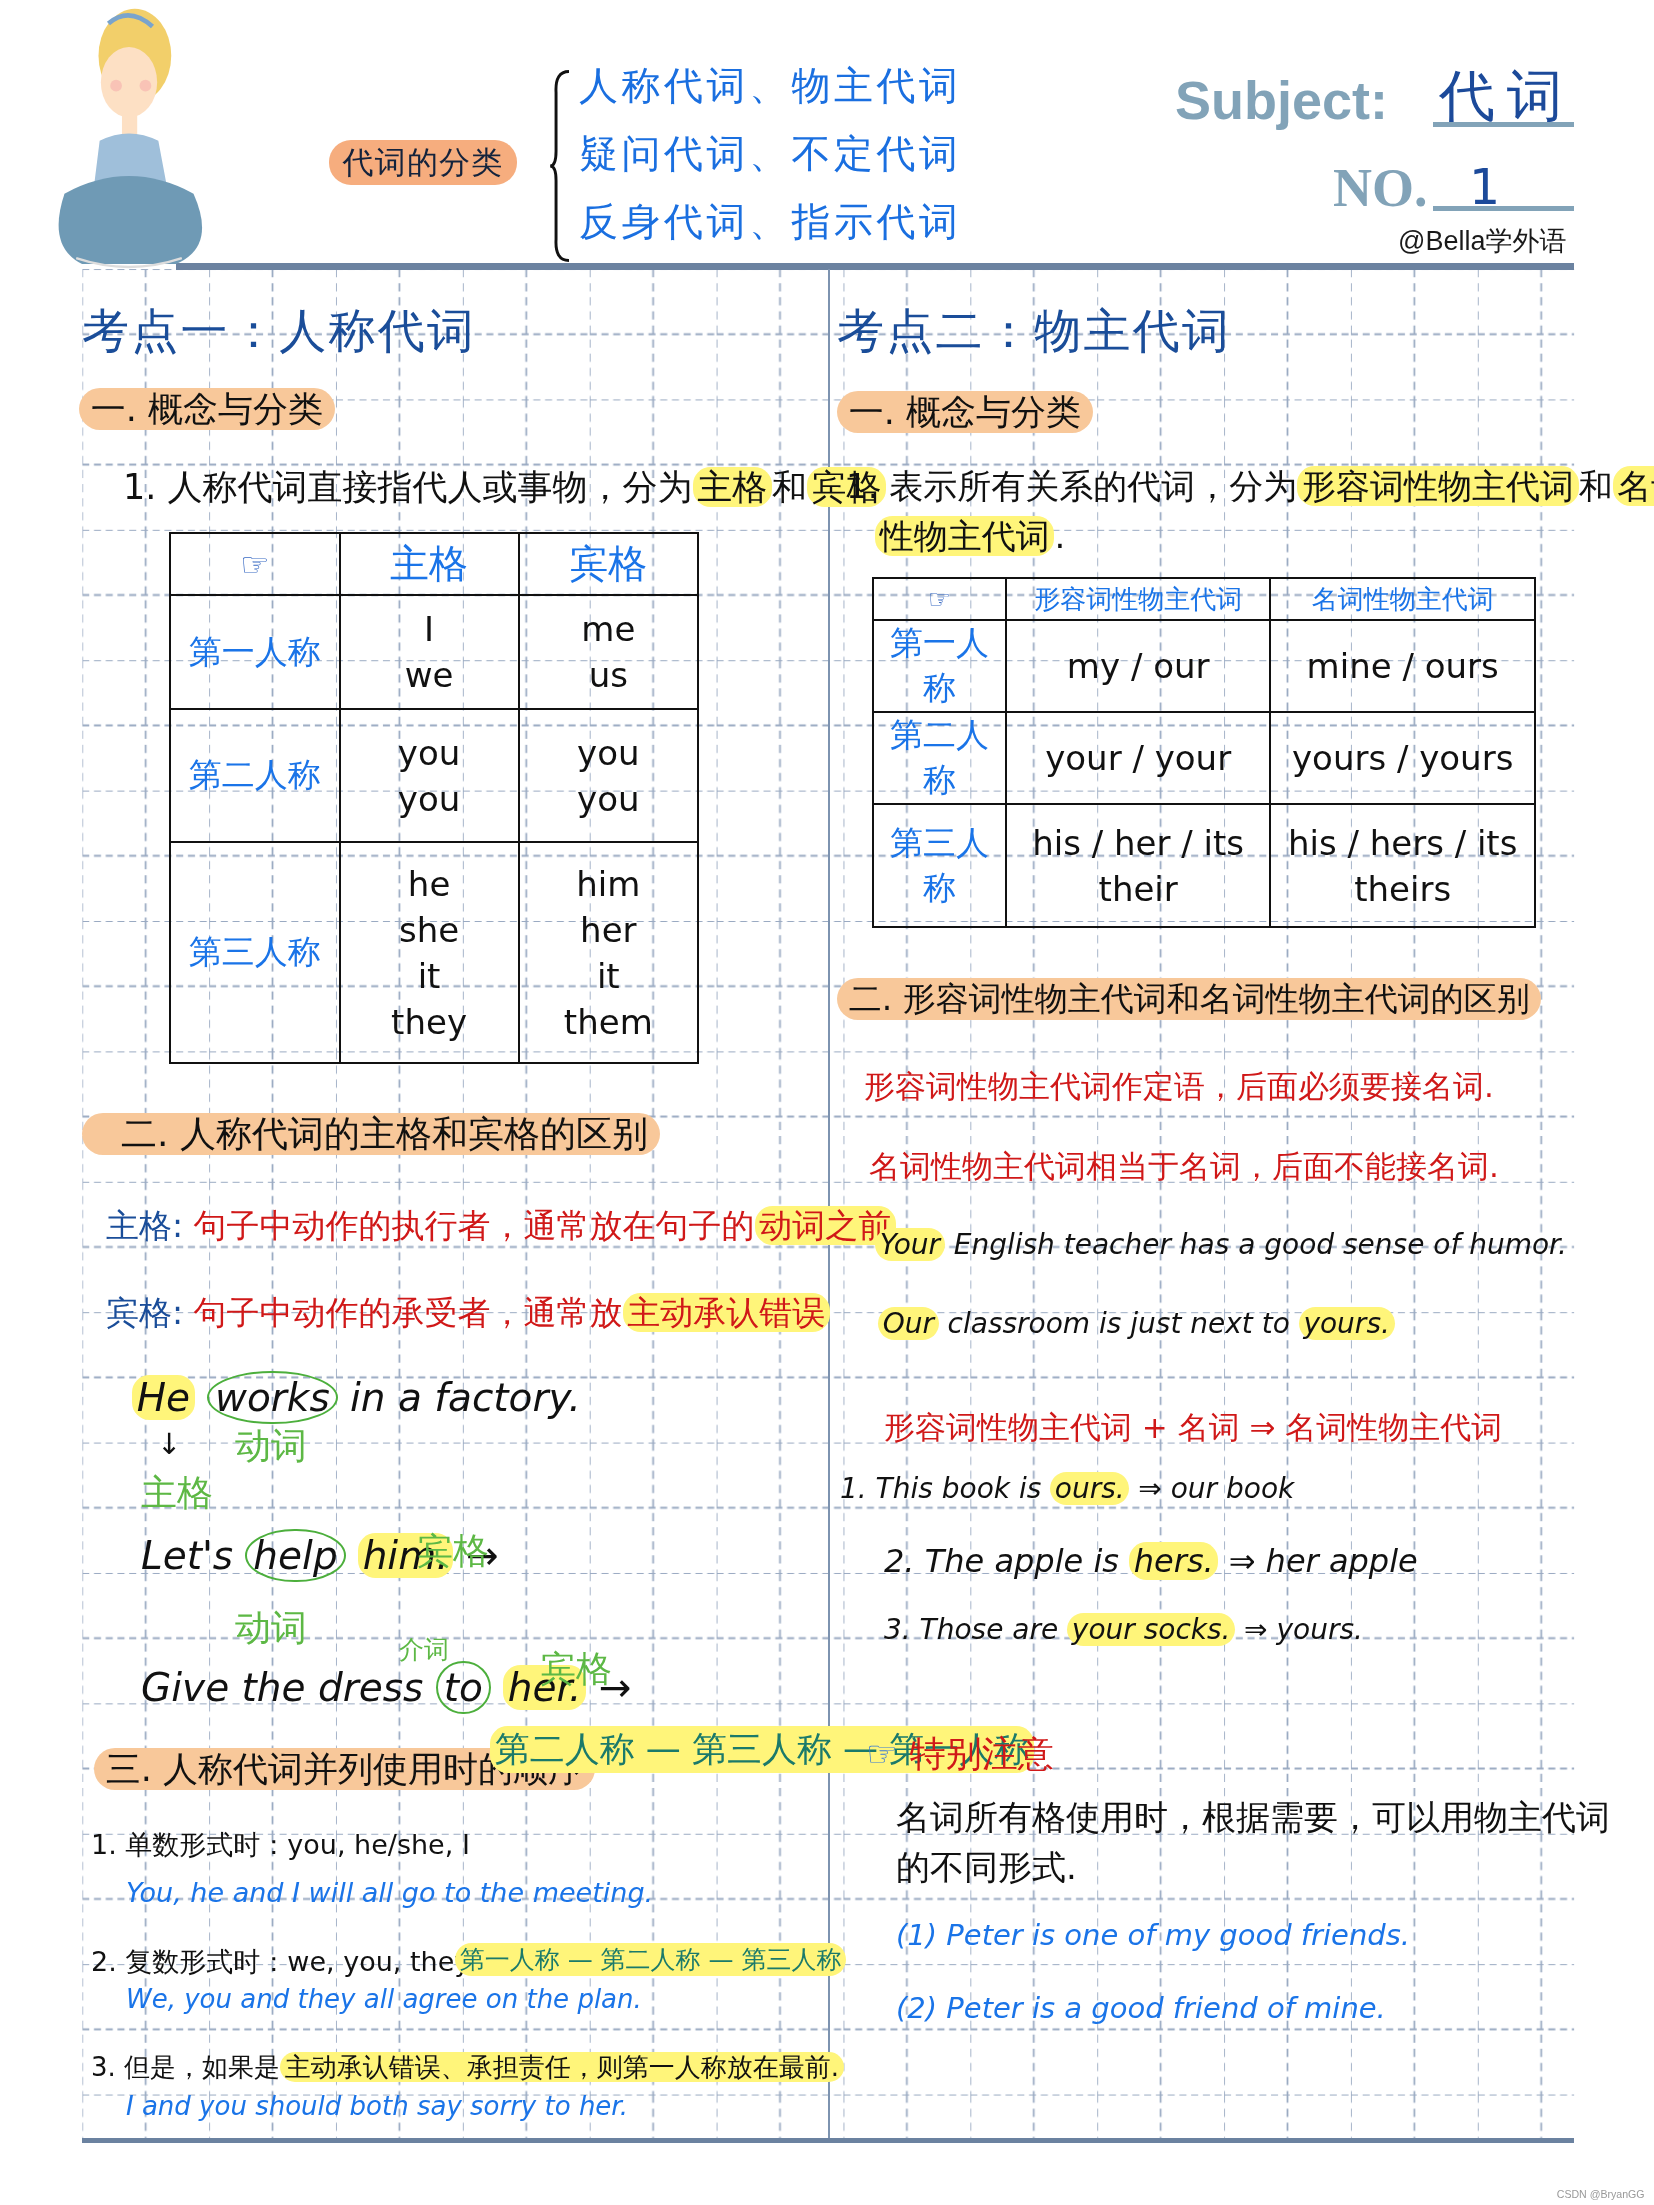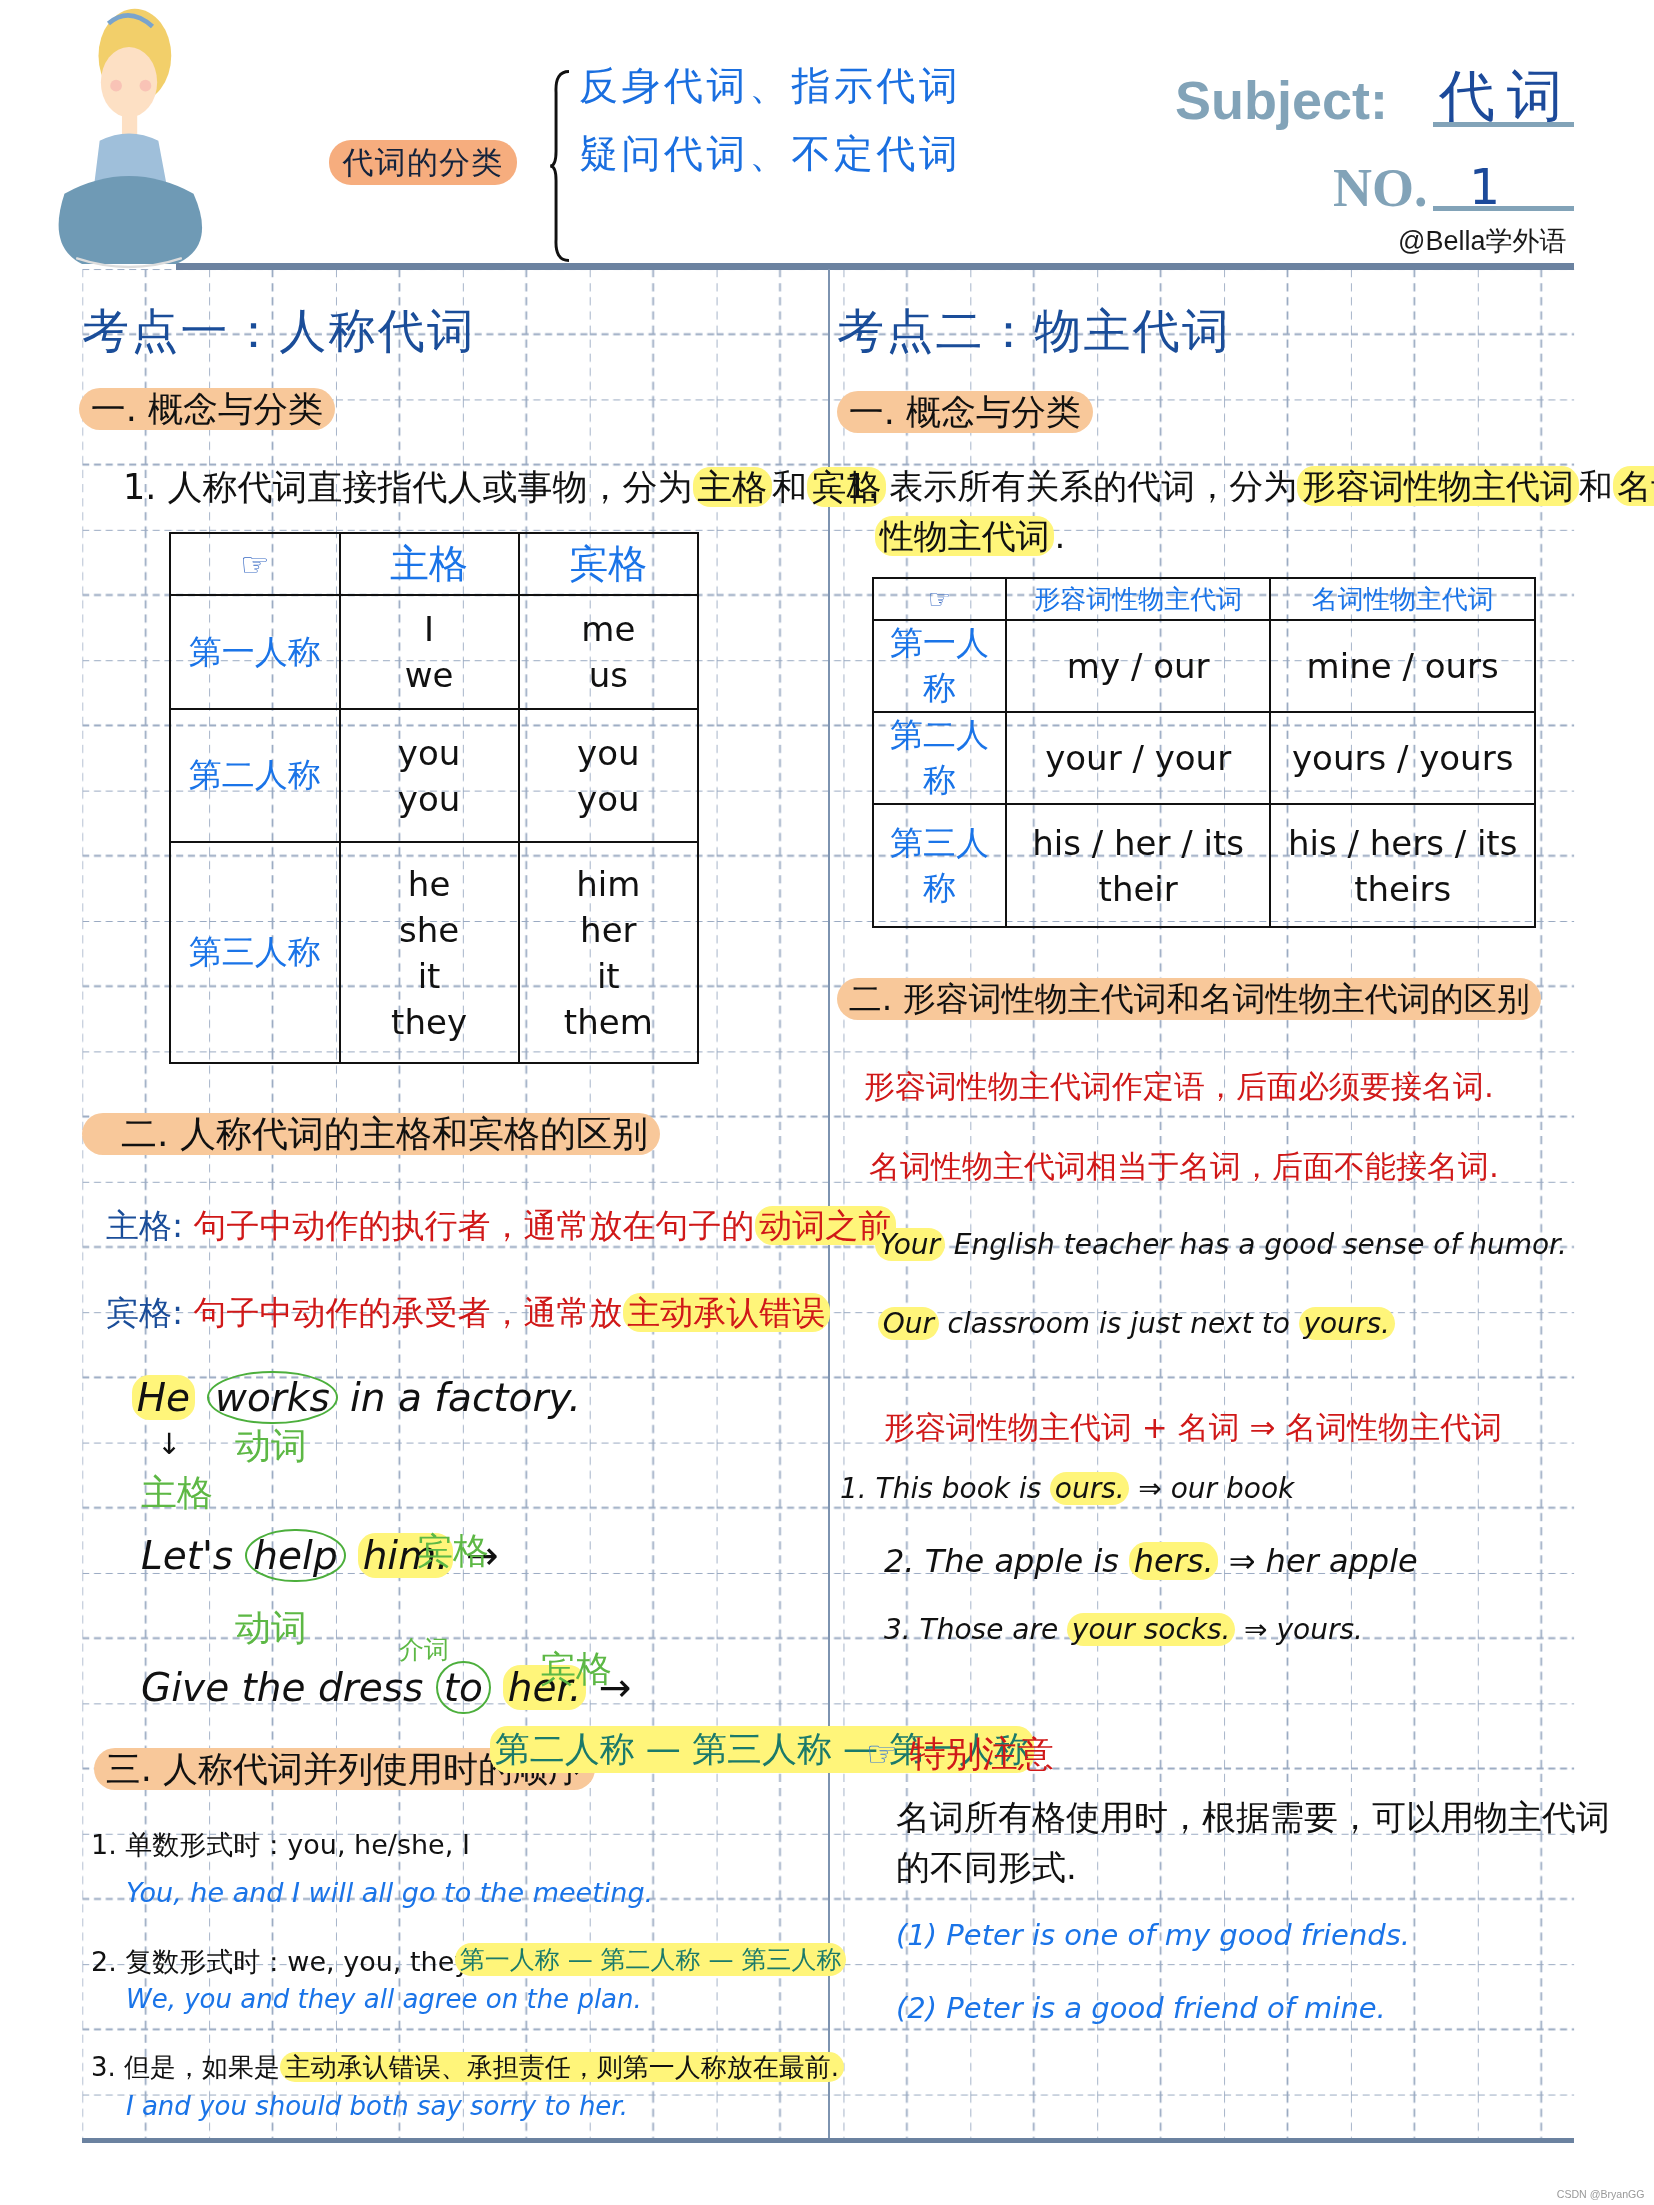--- a/index.html
+++ b/index.html
@@ -90,22 +90,23 @@
   <path d="M100 240 Q150 215 200 240 L215 320 Q150 300 90 320 Z" fill="#9fbfda"></path>
   <path d="M40 330 Q150 270 260 330 Q300 420 230 450 L70 450 Q10 420 40 330 Z" fill="#6f9ab5"></path>
   <path d="M60 440 Q150 470 240 440" stroke="#ddd" stroke-width="4" fill="none"></path>
 </svg>
 
 <div class="cat-pill">代词的分类</div>
 <svg class="brace" viewBox="0 0 40 330">
   <path d="M34 4 Q10 4 12 40 L12 140 Q12 165 2 165 Q12 165 12 190 L12 290 Q10 326 34 326" stroke="#111" stroke-width="5" fill="none"></path>
 </svg>
 <div class="cat-list">
+  <div class="cat-line">人称代词、物主代词</div>
+  <div class="cat-line">疑问代词、不定代词</div>
   <div class="cat-line">反身代词、指示代词</div>
-  <div class="cat-line">疑问代词、不定代词</div>
 </div>
 
 <div class="subject-label">Subject:</div>
 <div class="subject-value">代词</div>
 <div class="subject-line"></div>
 <div class="no-label">NO.</div>
 <div class="no-value">1</div>
 <div class="no-line"></div>
 <div class="handle">@Bella学外语</div>
 

